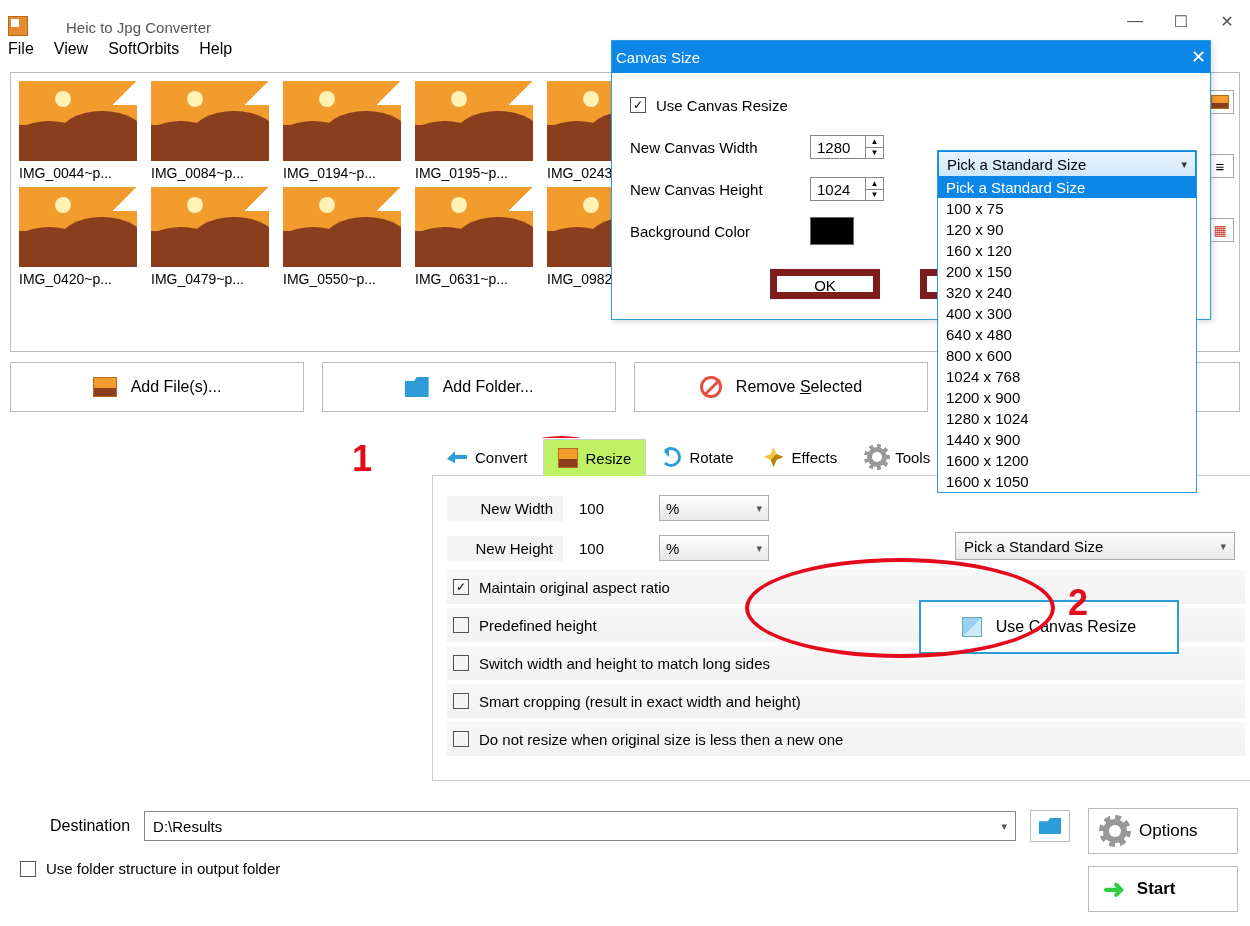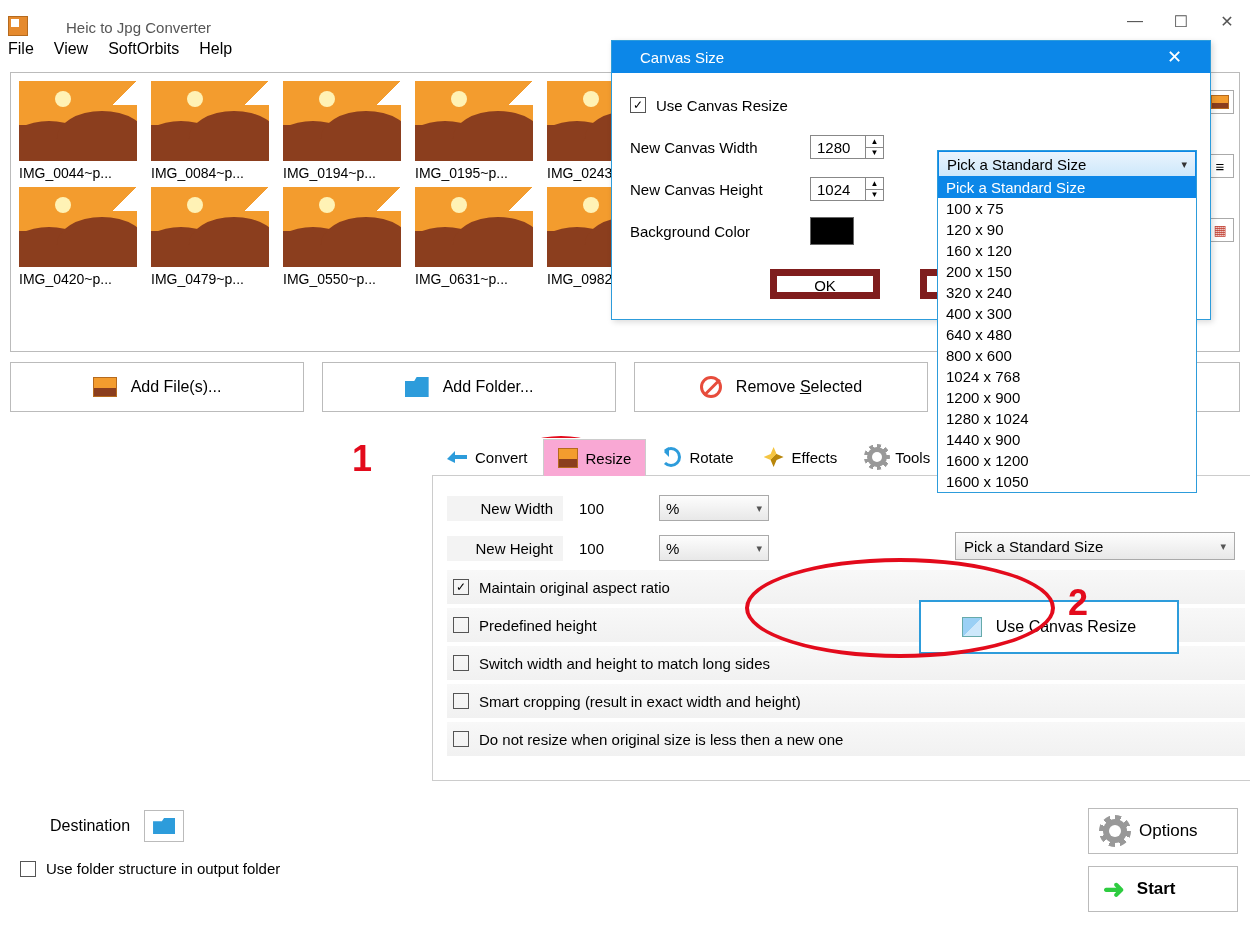--- a/index.html
+++ b/index.html
@@ -44,21 +44,21 @@
 .ico-x { color: #e74c3c; font-size: 24px; font-weight: bold; line-height: 1; }
 
 
 .anno { position: absolute; font-size: 36px; color: #e30b1c; font-weight: bold; }
 .anno-circle { position: absolute; border: 4px solid #e30b1c; border-radius: 50%; pointer-events: none; }
 
 
 .tabs-area { position: absolute; left: 432px; top: 438px; width: 828px; }
 .tabstrip { display: flex; height: 38px; border-bottom: 1px solid #ccc; background: #fff; }
 .tabstrip .tab { display: flex; align-items: center; gap: 8px; padding: 0 14px; border: 1px solid transparent; border-bottom: none; cursor: pointer; }
-.tabstrip .tab.active { border-color: #ccc; background: #f9a8d4; position: relative; top: 1px; }
+.tabstrip .tab.active { border-color: #ccc; background: #bef264; position: relative; top: 1px; }
 .tabstrip .tab .ti { width: 20px; height: 20px; display: inline-block; }
 .ti-convert { background: #2d9cdb; clip-path: polygon(0 60%, 40% 20%, 40% 40%, 100% 40%, 100% 60%, 40% 60%, 40% 80%); }
 .ti-resize { background: linear-gradient(to bottom, #f39c2e 0 55%, #8b3e1e 55% 100%); border: 1px solid #b56a1e; }
 .ti-rotate { border: 3px solid #2d9cdb; border-left-color: transparent; border-radius: 50%; width: 16px; height: 16px; position: relative; }
 .ti-rotate::after { content: ""; position: absolute; left: -5px; top: -3px; border: 5px solid transparent; border-right-color: #2d9cdb; }
 .ti-effects { background: linear-gradient(135deg, #f5c542 50%, #b8860b 50%); clip-path: polygon(50% 0, 65% 35%, 100% 50%, 65% 65%, 50% 100%, 35% 65%, 0 50%, 35% 35%); }
 .ti-tools { background: #999; border-radius: 50%; position: relative; }
 .ti-tools::before { content: ""; position: absolute; inset: -3px; background: repeating-conic-gradient(#999 0 20deg, transparent 20deg 40deg); border-radius: 50%; }
 .ti-tools::after { content: ""; position: absolute; inset: 5px; background: #fff; border-radius: 50%; }
 
@@ -89,21 +89,21 @@
 .bigbtn { position: absolute; right: 12px; width: 150px; height: 46px; border: 1px solid #bbb; background: #fff; display: flex; align-items: center; gap: 12px; padding: 0 14px; font-size: 17px; cursor: pointer; }
 .bigbtn.opts { top: 808px; }
 .bigbtn.start { top: 866px; font-weight: bold; }
 .gear { width: 24px; height: 24px; background: #999; border-radius: 50%; position: relative; }
 .gear::before { content: ""; position: absolute; inset: -4px; background: repeating-conic-gradient(#999 0 25deg, transparent 25deg 45deg); border-radius: 50%; }
 .gear::after { content: ""; position: absolute; inset: 6px; background: #fff; border-radius: 50%; }
 .arrow-go { color: #2ecc40; font-size: 26px; font-weight: bold; }
 
 
 .dialog { position: absolute; left: 611px; top: 40px; width: 600px; background: #fff; border: 1px solid #2d9cdb; box-shadow: 2px 2px 6px rgba(0,0,0,.15); z-index: 50; }
-.dlg-title { height: 32px; background: #0c87e8; color: #fff; display: flex; align-items: center; padding: 0 28px; font-size: 15px; }
+.dlg-title { height: 32px; background: #0c87e8; color: #fff; display: flex; align-items: center; padding: 0 4px; font-size: 15px; }
 .dlg-title .dlg-x { margin-left: auto; font-size: 18px; cursor: pointer; }
 .dlg-body { padding: 14px 18px 20px; }
 .dlg-row { display: flex; align-items: center; height: 36px; margin-bottom: 6px; }
 .dlg-lbl { width: 180px; }
 .spin { display: flex; align-items: flex-start; }
 .spin input { width: 56px; height: 24px; border: 1px solid #888; padding: 0 6px; font-size: 15px; }
 .spin .arrows { width: 18px; height: 24px; border: 1px solid #888; border-left: none; display: flex; flex-direction: column; }
 .spin .arrows div { flex: 1; display: flex; align-items: center; justify-content: center; font-size: 8px; border-bottom: 1px solid #888; }
 .spin .arrows div:last-child { border: none; }
 .swatch { width: 44px; height: 28px; background: #000; border: 1px solid #666; }
@@ -368,20 +368,23 @@
         <span>Use Canvas Resize</span>
       </button>
   </div>
 </div>
 
 <div class="anno-circle" style="left:745px;top:558px;width:310px;height:100px"></div>
 <div class="anno" style="left:1068px;top:582px">2</div>
 
 <div class="dest">
   <span class="dest-lbl">Destination</span>
+  <div class="dest-sel">
+      <span>D:\Results</span>
+    </div>
   <div class="dest-btn">
       <span class="ico ico-folder" style="width:22px;height:16px"></span>
     </div>
 </div>
 <div class="folder-chk">
   <span class="chkbox"></span>
   <span>Use folder structure in output folder</span>
 </div>
 
 <button class="bigbtn opts">

